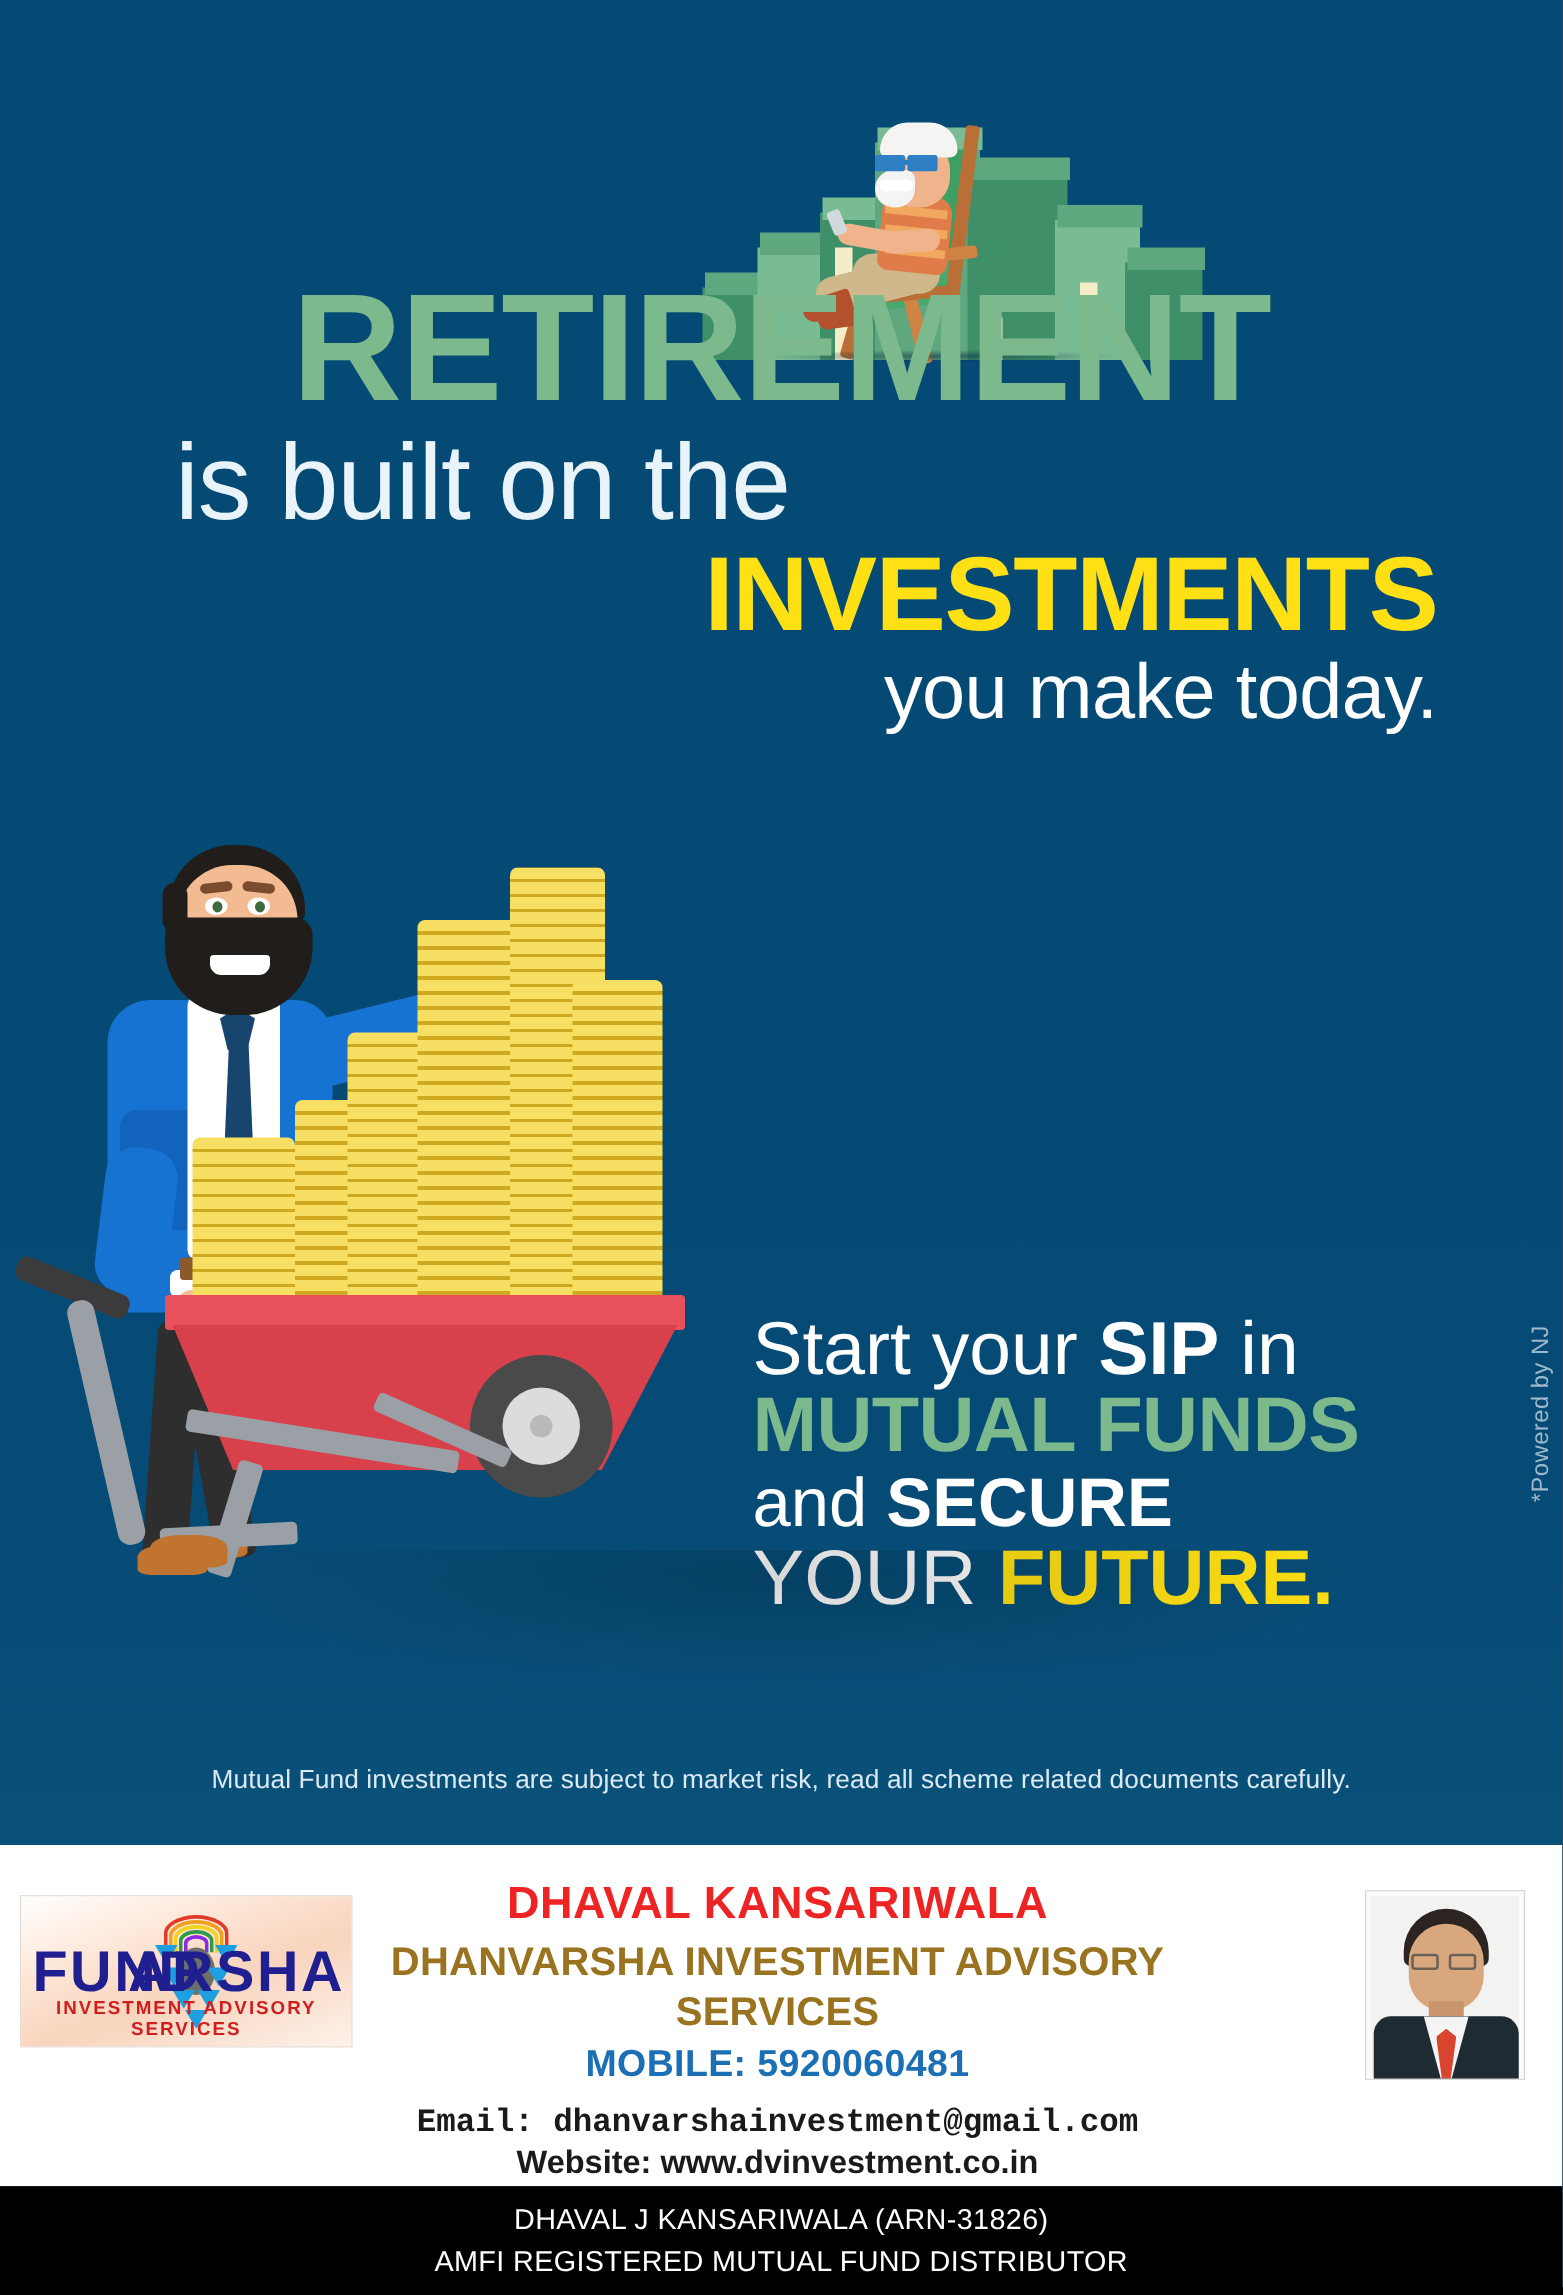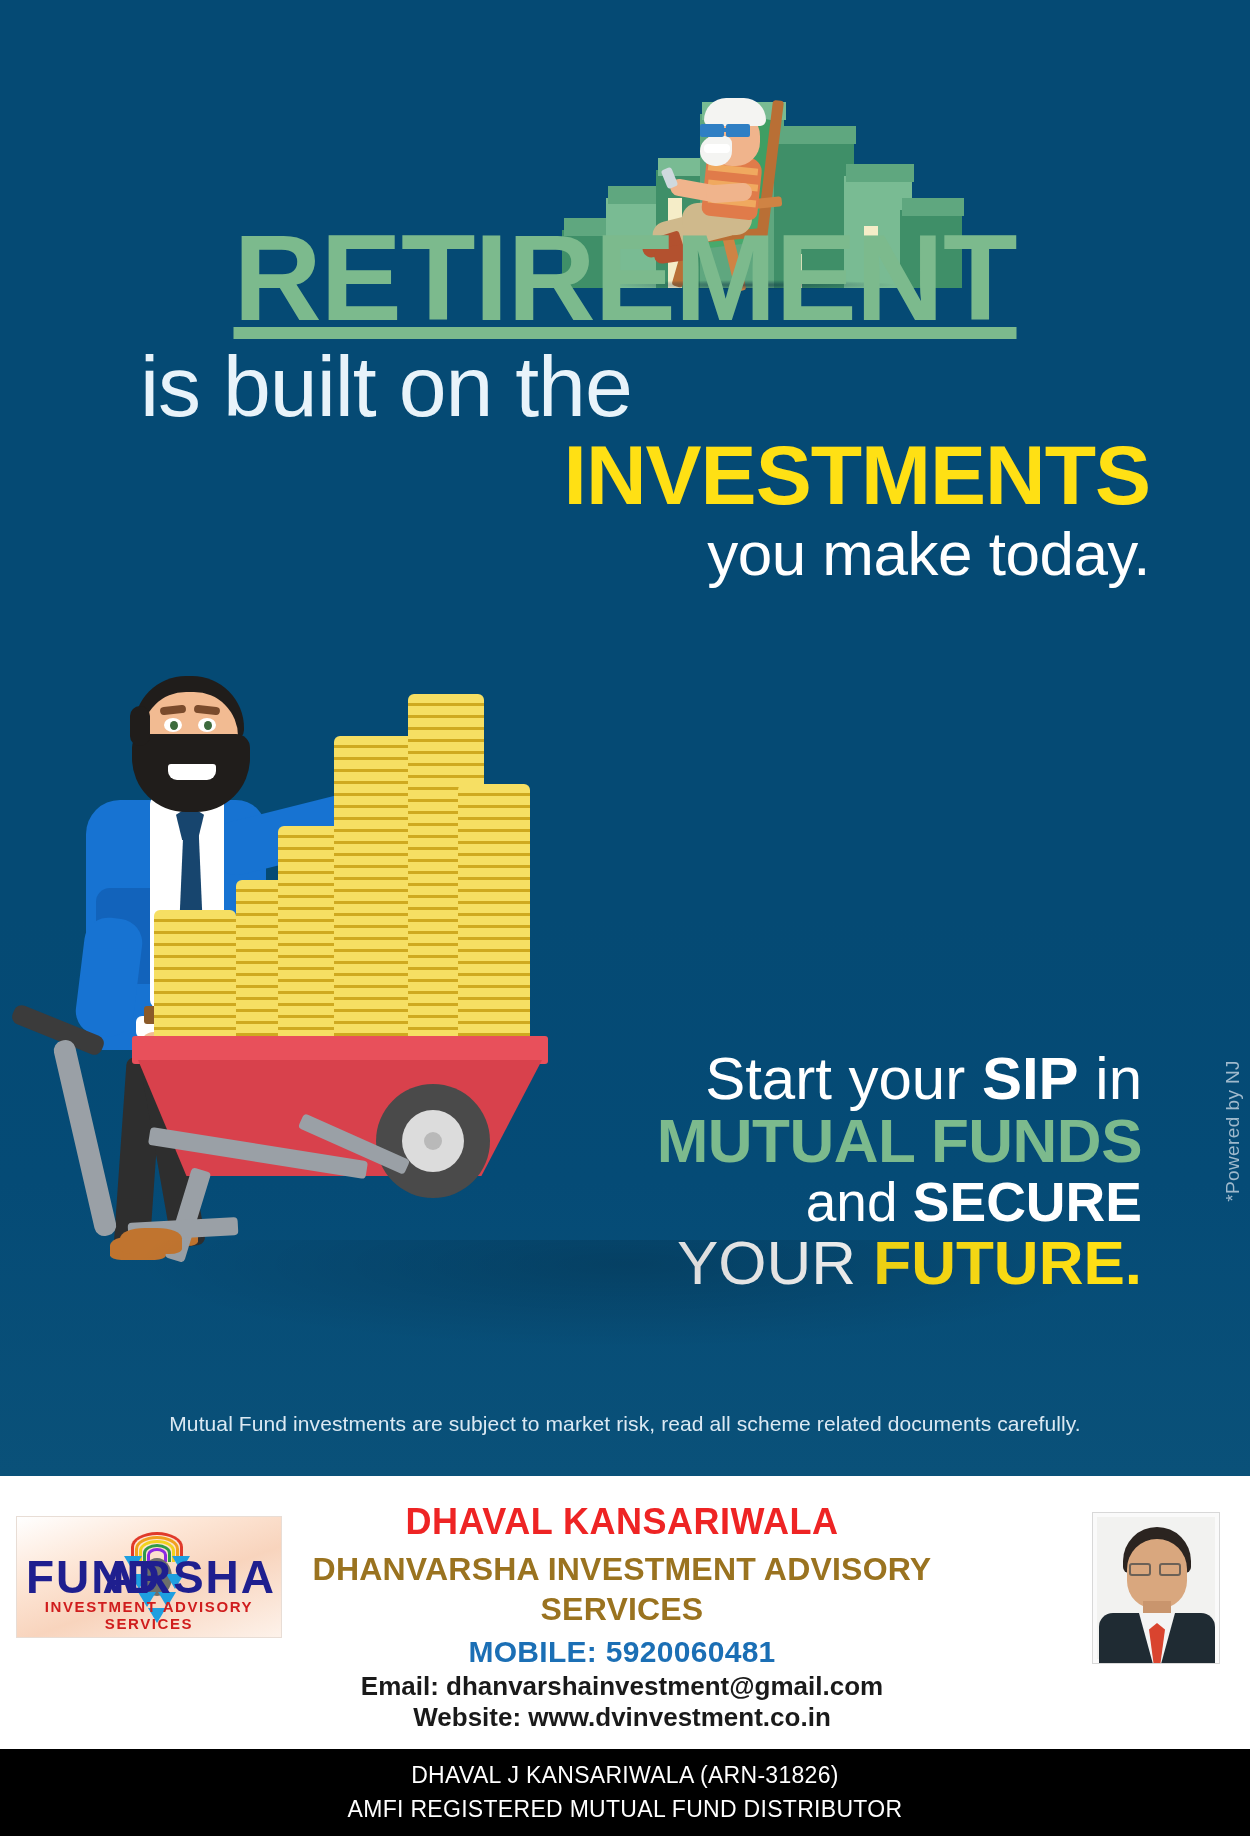--- a/index.html
+++ b/index.html
@@ -38,21 +38,21 @@
   .shirt-stripe{position:absolute;background:#f0a95f;}
   .pants{position:absolute;background:#cfb98c;}
   .shoe{position:absolute;background:#b3512f;}
   .shades{position:absolute;background:#2f7fc4;border-radius:2px;}
 
   
   .headline{position:absolute;left:0;top:215px;width:1250px;}
   .l1{font-size:75px;color:#e8f3fa;font-weight:400;letter-spacing:-.5px;
       padding-left:140px;line-height:1.06;}
   .l2{font-size:122px;color:#7cba8d;font-weight:700;letter-spacing:-1px;
-      text-align:center;line-height:.95;padding:0 28px;margin-top:6px;text-decoration:underline;}
+      text-align:center;line-height:.95;padding:0 28px;margin-top:6px;}
   .l3{font-size:86px;color:#e8f3fa;font-weight:400;letter-spacing:-1px;
       padding-left:140px;line-height:1.02;margin-top:6px;}
   .l4{font-size:84px;color:#ffe014;font-weight:700;letter-spacing:-1px;
       text-align:right;padding-right:100px;line-height:1.0;margin-top:2px;}
   .l5{font-size:62px;color:#ffffff;font-weight:400;letter-spacing:-.5px;
       text-align:right;padding-right:100px;line-height:1.05;margin-top:4px;}
 
   
   .illo-barrow{position:absolute;left:28px;top:588px;width:520px;height:640px;}
   .coin{position:absolute;background:#f2d64b;border-radius:50%/34%;
@@ -68,21 +68,21 @@
   .suit-d{position:absolute;background:#1263bb;}
   .shirt-w{position:absolute;background:#ffffff;}
   .tie{position:absolute;background:#17456e;}
   .beard{position:absolute;background:#201d1b;}
   .hair{position:absolute;background:#201d1b;}
   .face{position:absolute;background:#f2bb92;}
   .trouser{position:absolute;background:#2e2e2e;}
   .brownshoe{position:absolute;background:#c0742f;border-radius:40% 40% 20% 20%;}
 
   
-  .sipblock{position:absolute;right:108px;top:1048px;width:540px;text-align:right;}
+  .sipblock{position:absolute;right:108px;top:1048px;width:540px;text-align:left;}
   .sip1{font-size:60px;color:#ffffff;line-height:1.02;font-weight:400;}
   .sip1 b{font-weight:700;}
   .sip2{font-size:62px;color:#7cba8d;font-weight:700;line-height:1.04;letter-spacing:-.5px;}
   .sip3{font-size:55px;color:#ffffff;line-height:1.04;font-weight:400;}
   .sip3 b{font-weight:700;}
   .sip4{font-size:62px;color:#ffffff;line-height:1.04;font-weight:400;}
   .sip4 b{color:#ffe014;font-weight:700;}
 
   .powered{position:absolute;right:6px;top:1060px;
     writing-mode:vertical-rl;transform:rotate(180deg);
@@ -109,21 +109,21 @@
   .pfeather{position:absolute;border:3px solid #000;border-bottom:none;border-radius:50% 50% 0 0;}
   .vtri{position:absolute;width:0;height:0;border-left:9px solid transparent;
         border-right:9px solid transparent;border-top:15px solid #1e9fe0;}
   .egg{position:absolute;left:126px;top:42px;width:30px;height:38px;background:#6d6f6b;border-radius:50%;}
 
   .ctext{position:absolute;left:286px;top:24px;width:672px;text-align:center;}
   .c-name{font-size:36px;font-weight:700;color:#ee2424;letter-spacing:.5px;line-height:1.2;}
   .c-firm{font-size:32px;font-weight:700;color:#9a7320;letter-spacing:.2px;line-height:1.25;margin-top:6px;}
   .c-mobile{font-size:30px;font-weight:700;color:#1b6fb5;letter-spacing:.3px;line-height:1.25;margin-top:4px;}
   .c-email,.c-web{font-size:26px;font-weight:700;color:#1a1a1a;line-height:1.22;}
-  .c-email{margin-top:0;}
+  .c-email{margin-top:12px;font-family:Liberation Mono, monospace;}
 
   .photo{position:absolute;right:30px;top:36px;width:128px;height:152px;
      background:#fafafa;border:1px solid #d8d8d8;overflow:hidden;}
   .ph-bg{position:absolute;inset:4px;background:#f2f2f0;}
   .ph-hair{position:absolute;left:30px;top:14px;width:68px;height:46px;background:#2b2420;border-radius:34px 34px 6px 6px;}
   .ph-face{position:absolute;left:34px;top:26px;width:60px;height:70px;background:#d9a77e;border-radius:30px 30px 28px 28px;}
   .ph-glass{position:absolute;top:50px;width:22px;height:13px;border:2px solid #6b6157;border-radius:3px;}
   .ph-neck{position:absolute;left:50px;top:88px;width:28px;height:22px;background:#c9956d;}
   .ph-suit{position:absolute;left:6px;top:100px;width:116px;height:50px;background:#1f2b33;border-radius:14px 14px 0 0;}
   .ph-shirt{position:absolute;left:46px;top:100px;width:36px;height:50px;background:#f4f4f4;

